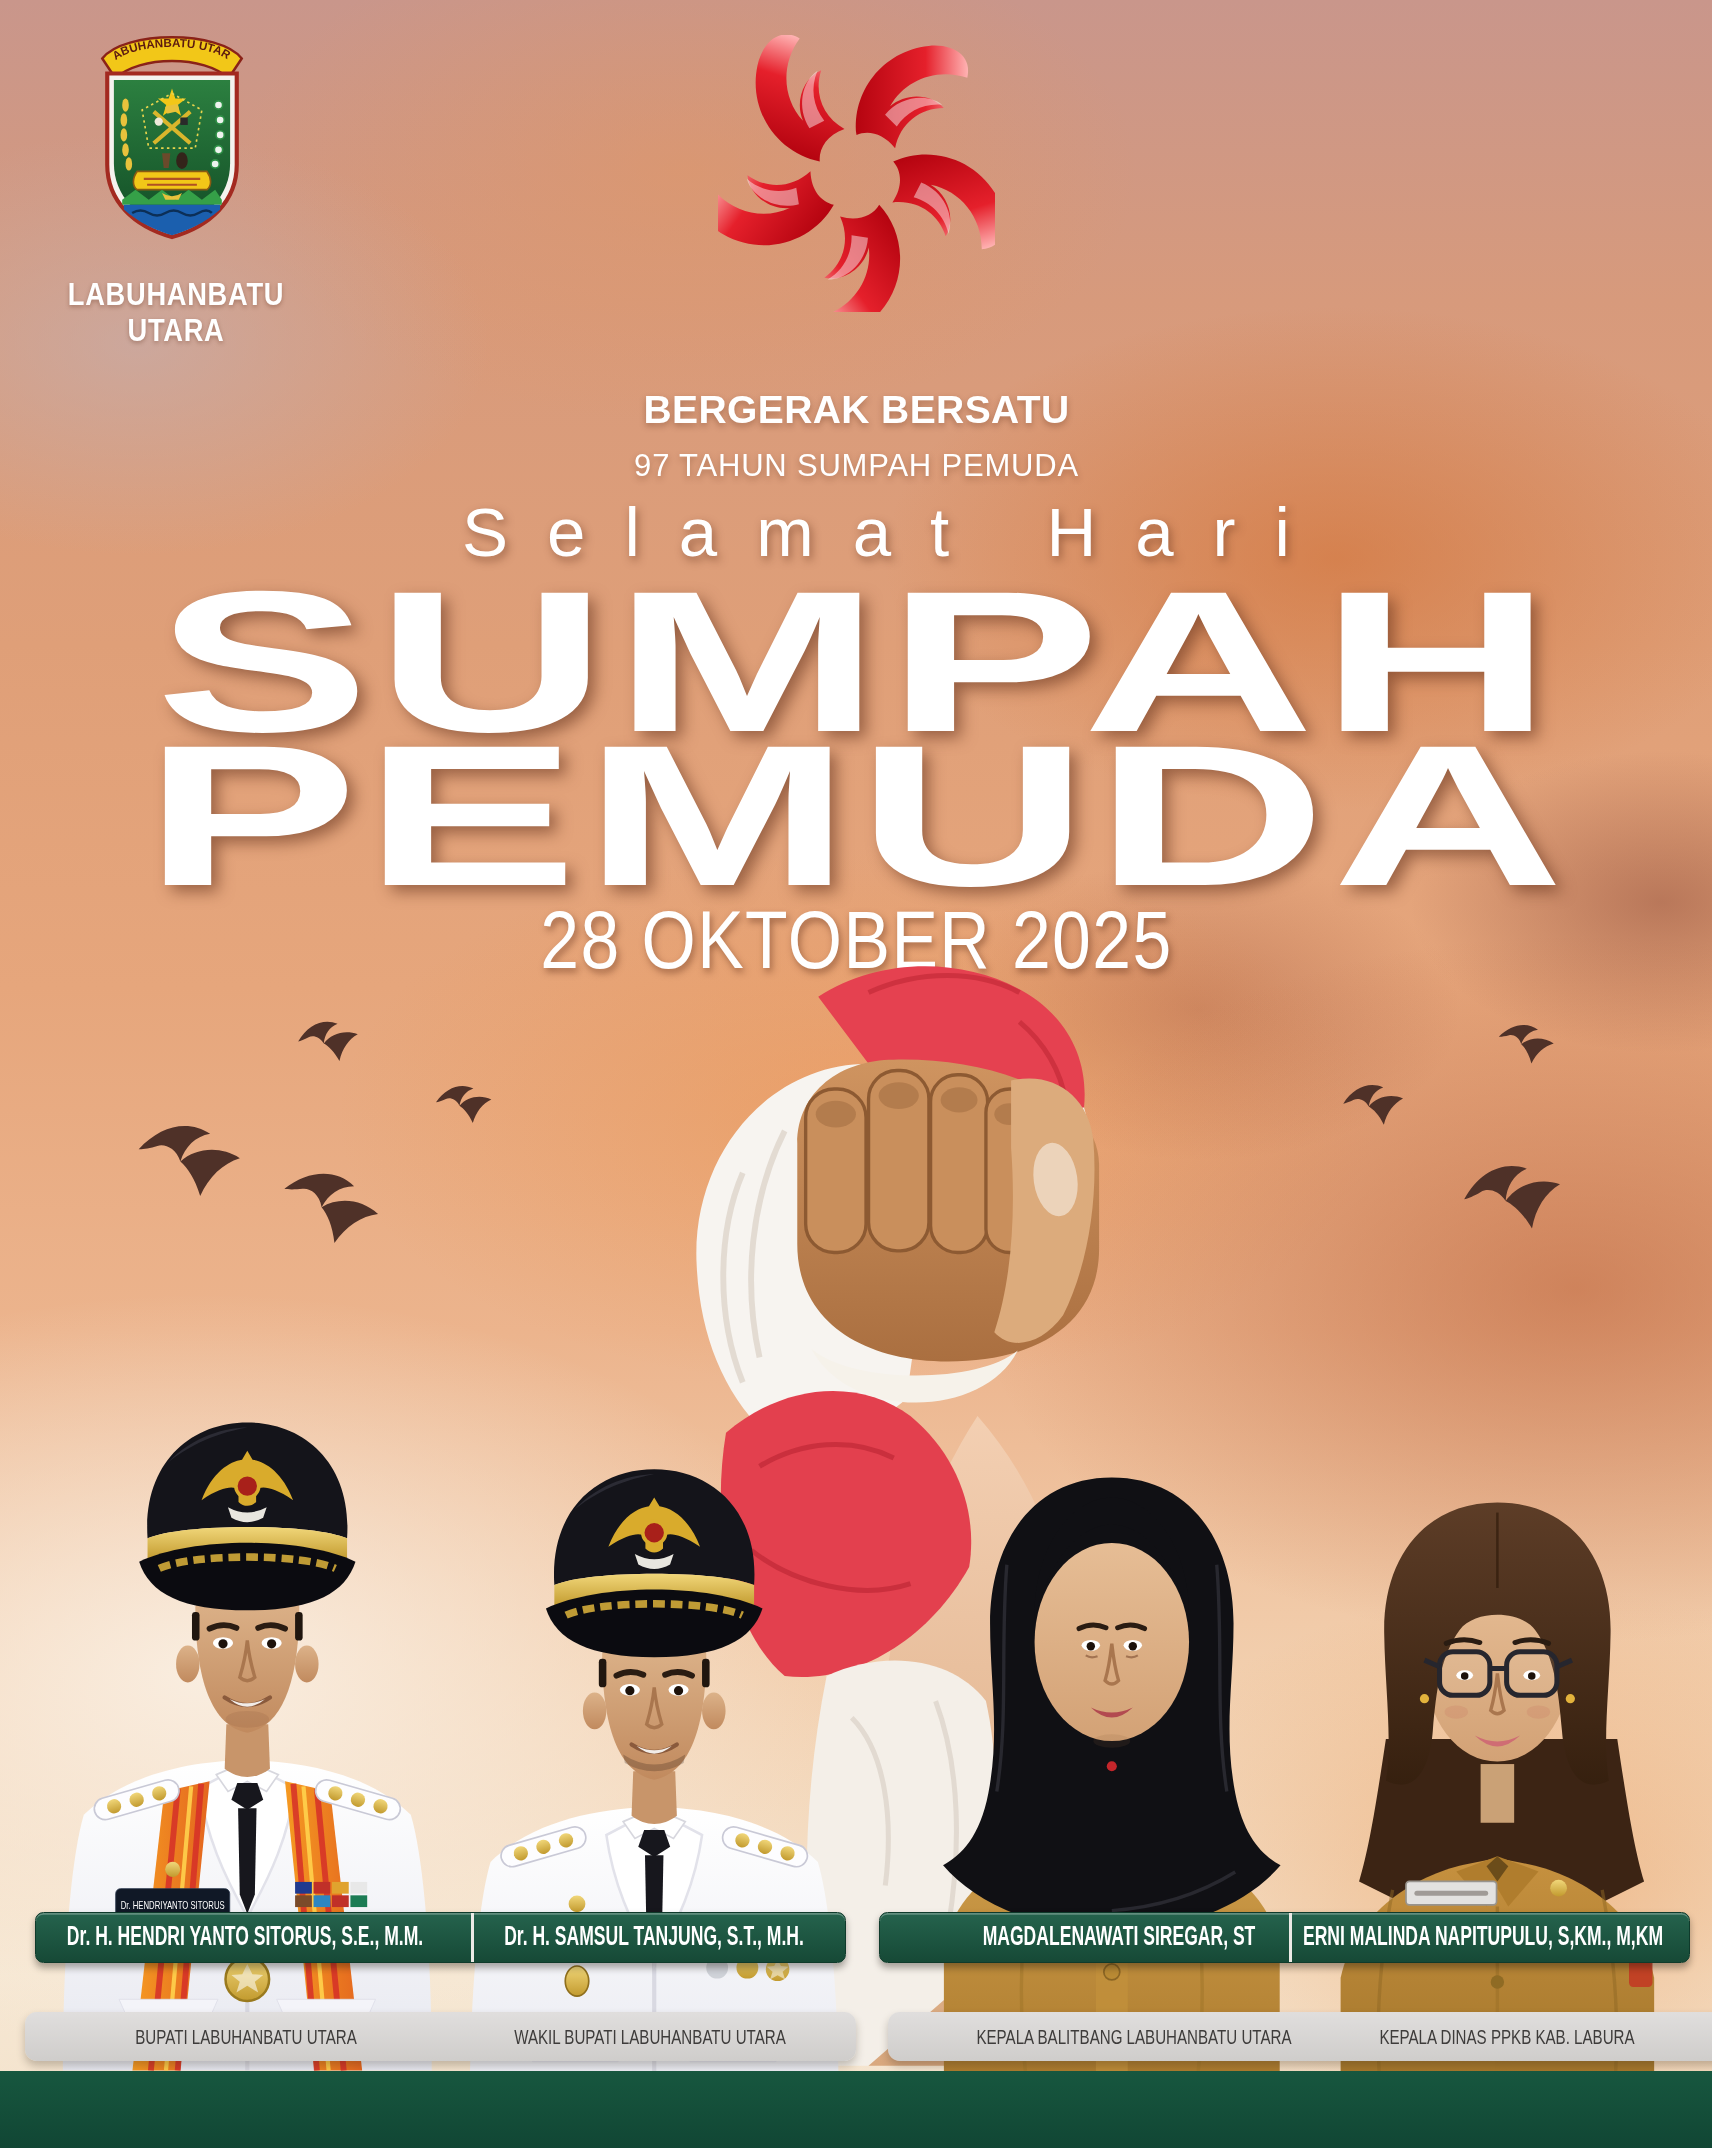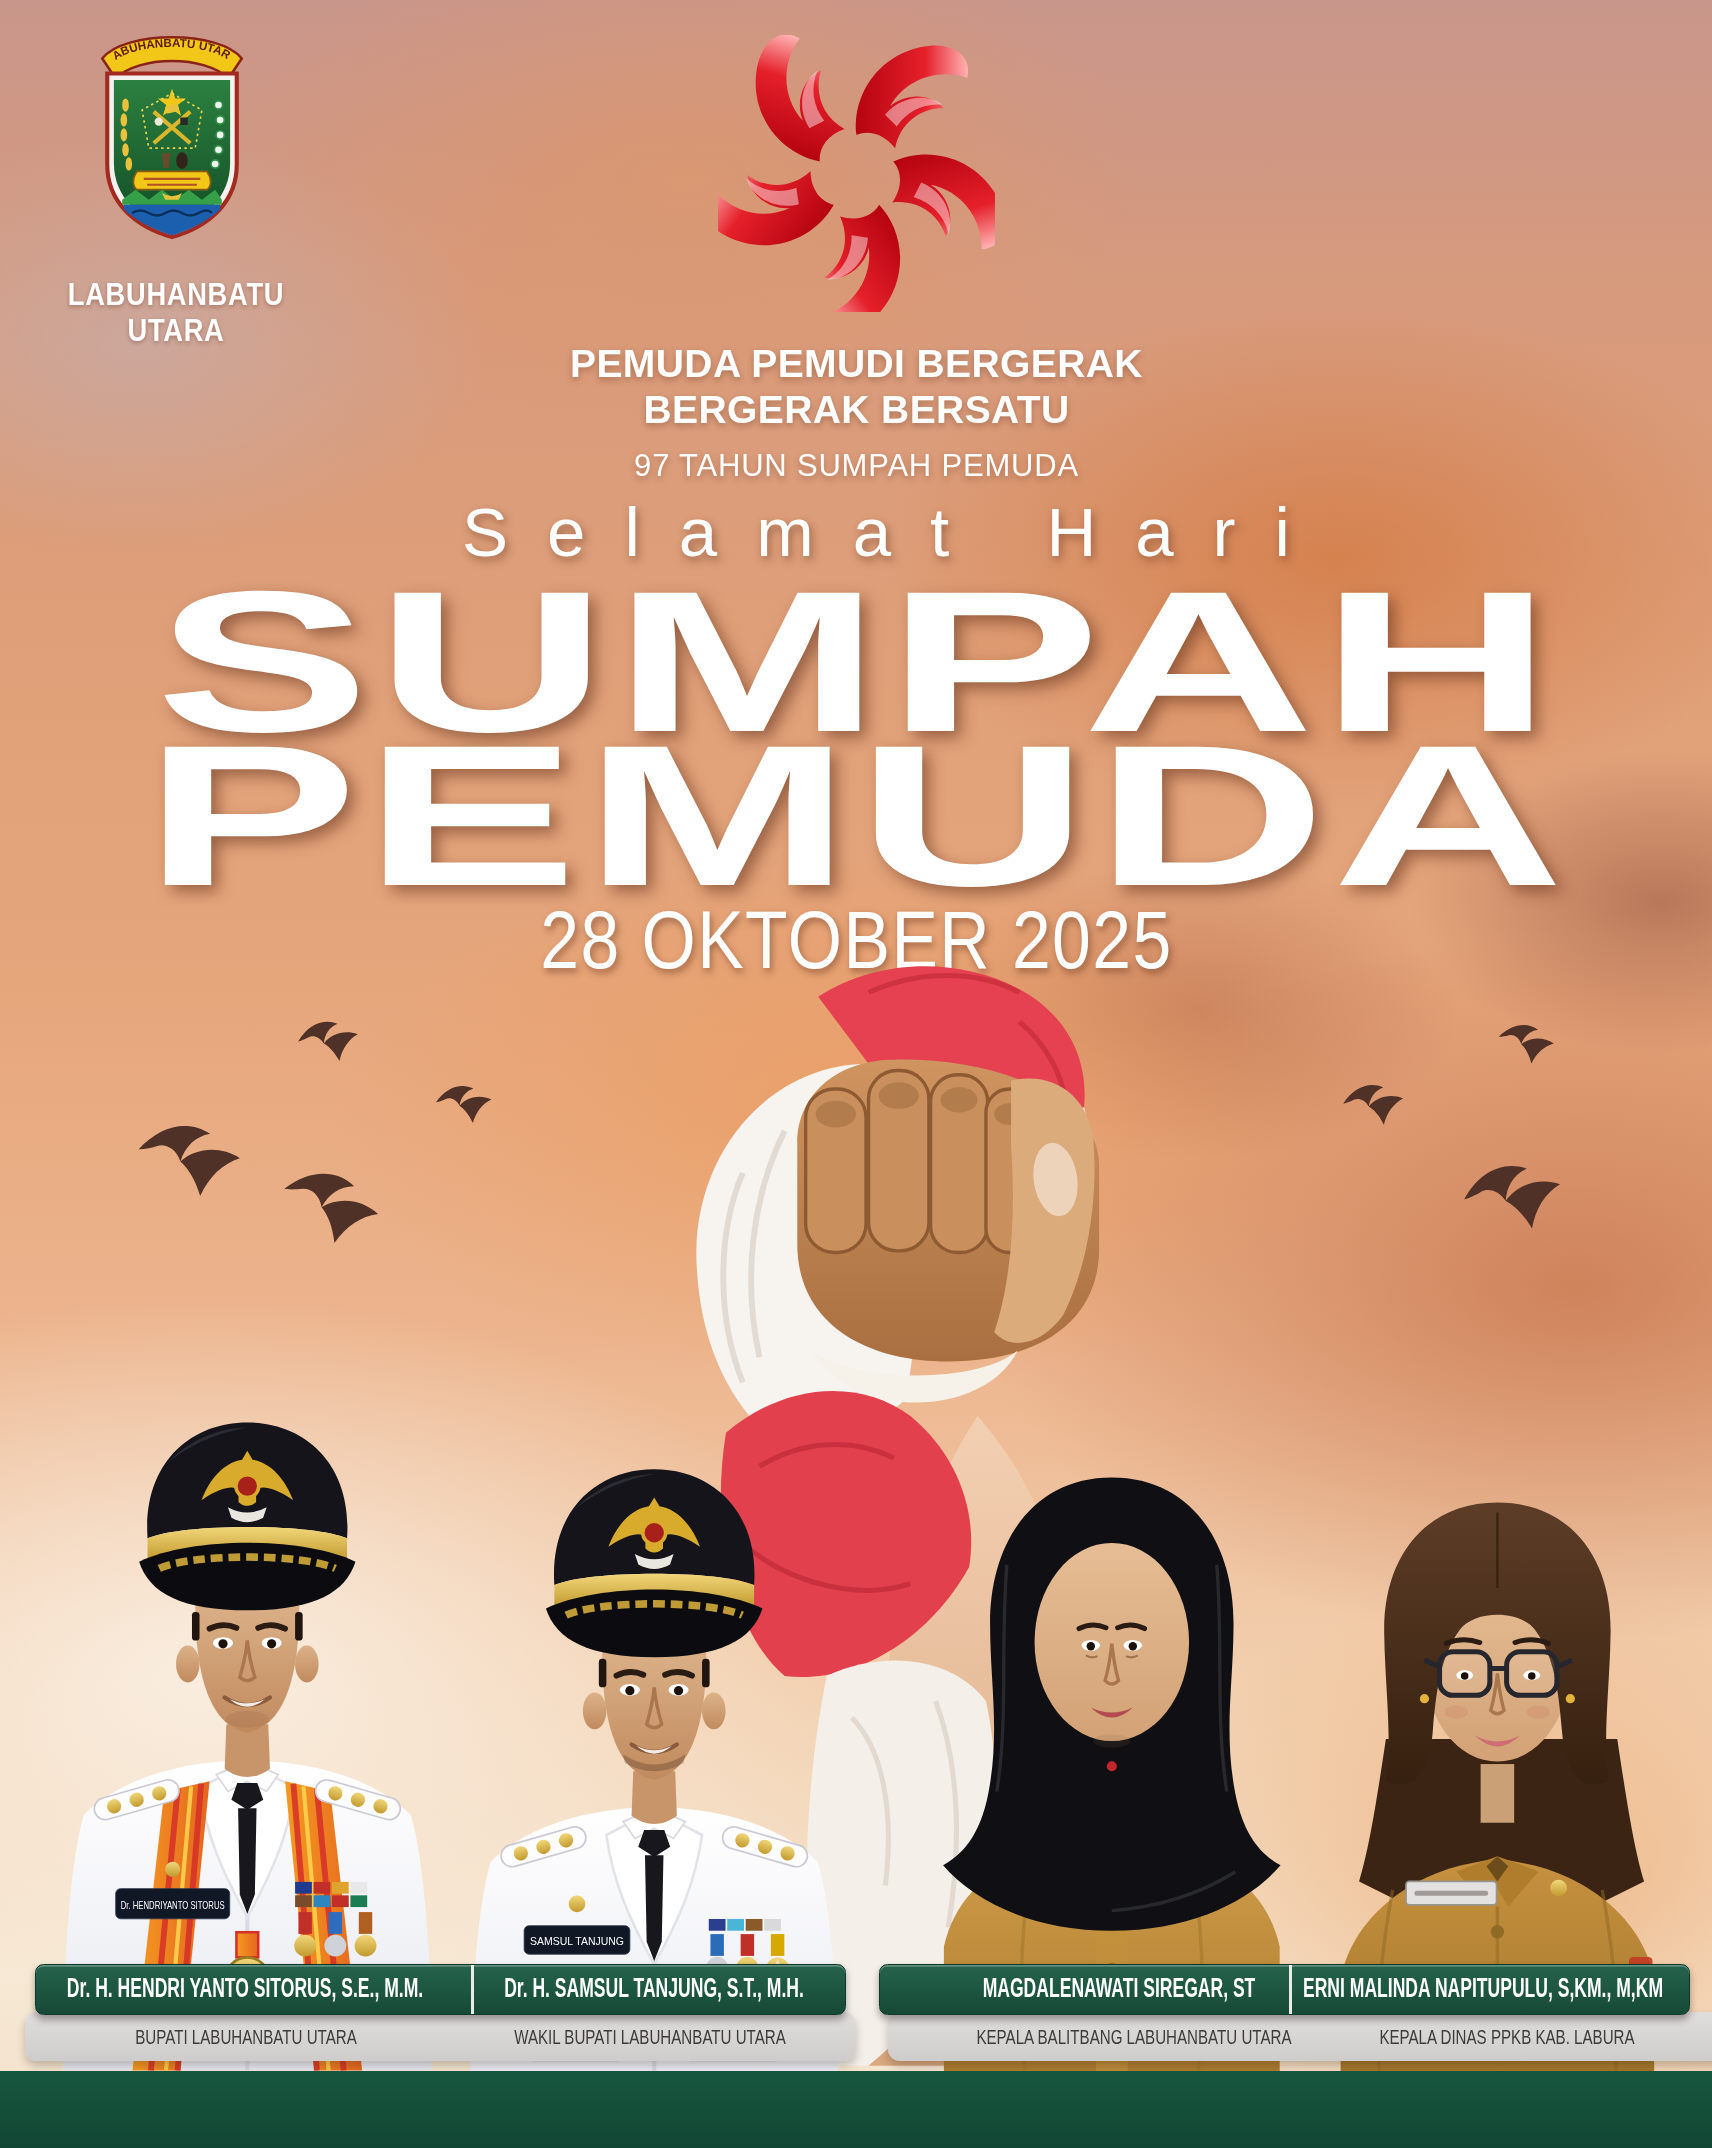--- a/index.html
+++ b/index.html
@@ -21,21 +21,21 @@
   .caption1{font-size:28px;letter-spacing:0.8px;text-shadow:0 1.7px 5px rgba(90,40,20,.35);}
   .caption2{font-size:31px;font-weight:bold;letter-spacing:0.8px;transform:scaleX(.88);transform-origin:center;text-shadow:0 1.7px 5px rgba(90,40,20,.35);}
   .org1{font-size:39px;font-weight:bold;letter-spacing:0.4px;text-shadow:0 2.5px 6.7px rgba(90,40,20,.35);}
   .org3{font-size:31px;letter-spacing:0.8px;text-shadow:0 2.5px 6.7px rgba(90,40,20,.35);}
   .kicker{font-size:69px;letter-spacing:39px;padding-left:39px;text-shadow:2.5px 4.2px 8.4px rgba(95,45,25,.5);}
   .titleBig{font-size:201px;font-weight:bold;letter-spacing:3.4px;line-height:1;
     transform:scaleX(1.6);transform-origin:center;white-space:nowrap;
     text-shadow:4.2px 6.7px 11.7px rgba(95,45,25,.55);}
   .dateLine{font-size:81px;letter-spacing:1.7px;transform:scaleX(.86);transform-origin:center;white-space:nowrap;text-shadow:2.5px 4.2px 8.4px rgba(95,45,25,.5);}
   .ctr{width:100%;text-align:center;}
-  .barGreen{position:absolute;top:1964px;width:809px;height:49px;border-radius:8.4px;
+  .barGreen{position:absolute;top:1912px;width:809px;height:49px;border-radius:8.4px;
     background:linear-gradient(180deg,#25634d,#164936);border:1.7px solid #0f3a2b;
     box-shadow:inset 0 1.7px 0 rgba(255,255,255,.28),0 4.2px 7.6px rgba(20,15,10,.35);}
   .plateGray{position:absolute;top:2012px;height:49px;border-radius:11.7px;
     background:linear-gradient(180deg,#e0dedd,#cfcdcb);box-shadow:0 5px 8.4px rgba(40,30,20,.25);}
   .nameTxt{position:absolute;top:0;line-height:47px;font-size:27px;font-weight:bold;color:#fff;white-space:nowrap;transform:translateX(-50%) scaleX(.65);}
   .titleTxt{position:absolute;top:0;line-height:49px;font-size:21px;color:#3e3c3b;white-space:nowrap;transform:translateX(-50%) scaleX(.72);}
   .divider{position:absolute;top:0;bottom:0;width:3.4px;background:#eceae6;}
   .footer{position:absolute;left:0;top:2071px;width:1713px;height:77px;background:linear-gradient(180deg,#17573f,#114634);}
   svg text{font-family:"Liberation Sans",sans-serif;}
 </style>
@@ -154,21 +154,20 @@
       <g id="wingArm">
         <path fill="url(#redwing)" d="M0,-46 C-6,-96 30,-146 86,-152 C118,-155 138,-138 132,-114 C96,-126 58,-112 40,-80 C58,-96 88,-96 104,-78 C76,-78 52,-60 46,-30 C32,-48 14,-52 0,-46 Z"></path>
         <path fill="#ffffff" opacity=".45" d="M34,-70 C52,-92 84,-96 102,-82 C80,-84 60,-74 48,-56 Z"></path>
       </g>
       <use href="#wingArm" transform="rotate(72)"></use>
       <use href="#wingArm" transform="rotate(144)"></use>
       <use href="#wingArm" transform="rotate(216)"></use>
       <use href="#wingArm" transform="rotate(288)"></use>
     </g>
   </svg>
-  <div class="abs ctr white org1" style="left:0;top:342px;width:1713px">PEMUDA PEMUDI BERGERAK</div>
   <div class="abs ctr white org1" style="left:0;top:388px;width:1713px">BERGERAK BERSATU</div>
   <div class="abs ctr white org3" style="left:0;top:448px;width:1713px">97 TAHUN SUMPAH PEMUDA</div>
 
   <div class="abs ctr white kicker" style="left:0;top:493px;width:1713px">Selamat Hari</div>
   <div class="abs ctr white titleBig" style="left:0;top:561px;width:1713px">SUMPAH</div>
   <div class="abs ctr white titleBig" style="left:0;top:715px;width:1713px">PEMUDA</div>
   <div class="abs ctr white dateLine" style="left:0;top:894px;width:1713px">28 OKTOBER 2025</div>
 
   <svg class="abs" style="left:0;top:990px" width="1713" height="420" viewBox="0 0 2041 500" fill="#4f3128">
     <use href="#gull" transform="translate(352,38) scale(1.3) rotate(-8)"></use>

